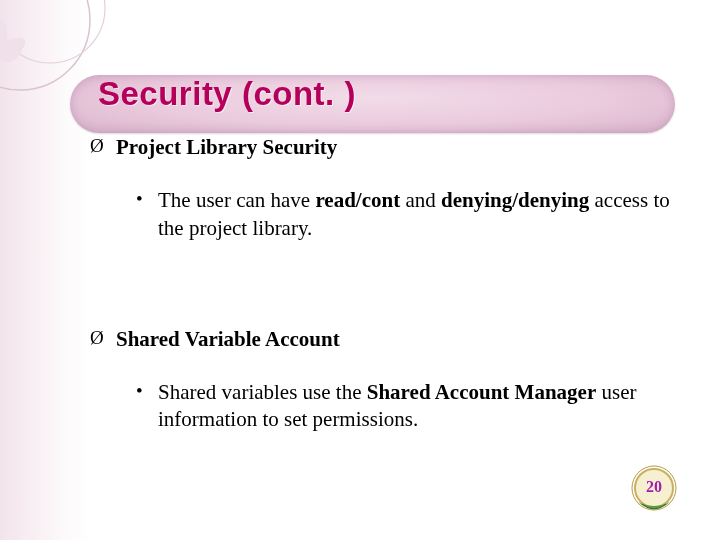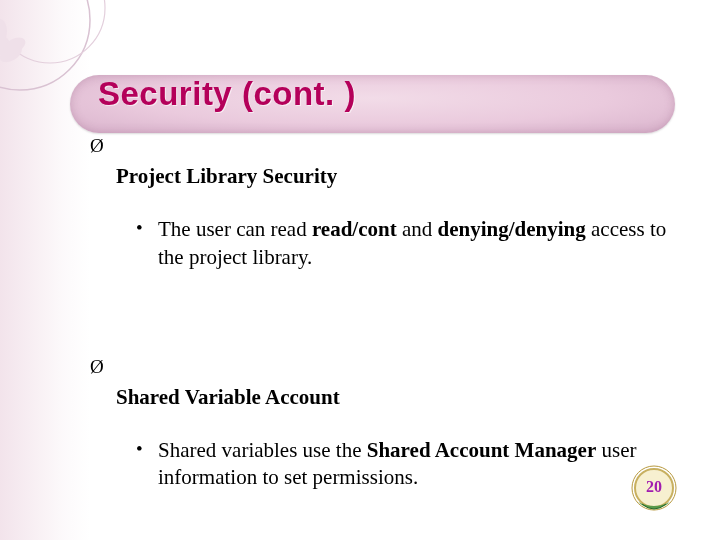--- a/index.html
+++ b/index.html
@@ -65,21 +65,20 @@
     display: flex;
     margin-top: 14px;
     margin-bottom: 6px;
   }
   .level1 .arrow {
     flex: 0 0 26px;
     font-size: 19px;
   }
   .level1 .txt {
     font-weight: bold;
-    margin-top: 29px;
   }
   .level2 {
     display: flex;
     margin-left: 46px;
     margin-top: 26px;
     margin-bottom: 30px;
   }
   .level2 .dot {
     flex: 0 0 22px;
     font-size: 19px;
@@ -137,21 +136,21 @@
 <div class="content">
 
   <div class="level1">
     <span class="arrow">Ø</span>
     <span class="txt">Project Library Security</span>
   </div>
 
   <div class="level2">
     <span class="dot">•</span>
     <span class="txt">
-      <span>The user can read </span><span class="bold">read/cont</span><span> and </span><span class="bold">denying/denying</span><span> access to the project library.</span>
+      <span>The user can have </span><span class="bold">read/cont</span><span> and </span><span class="bold">denying/denying</span><span> access to the project library.</span>
     </span>
   </div>
 
   <div class="gap"></div>
 
   <div class="level1">
     <span class="arrow">Ø</span>
     <span class="txt">Shared Variable Account</span>
   </div>
 

